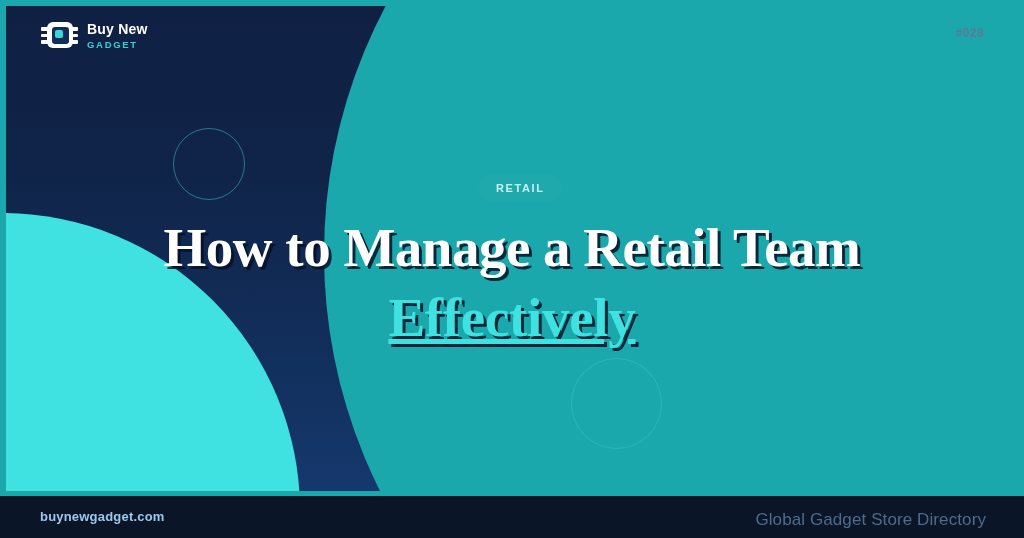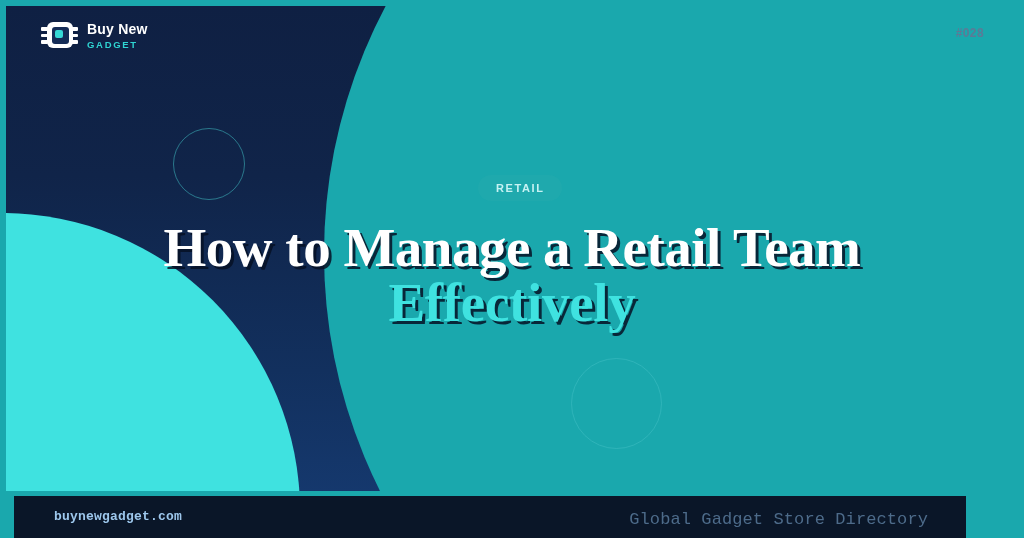--- a/index.html
+++ b/index.html
@@ -178,42 +178,43 @@
     line-height: 1.0;
     color: #ffffff;
     letter-spacing: -0.5px;
     text-shadow: 3px 3px 0 rgba(6, 16, 36, 0.85);
     font-family: Liberation Serif, serif;
   }
   .headline-line2 {
     display: block;
     font-size: 55px;
     line-height: 1.0;
+    margin-top: 15px;
     color: #3fe2e0;
     letter-spacing: -0.3px;
     text-shadow: 3px 3px 0 rgba(6, 16, 36, 0.85);
+    text-decoration: underline;
   }
 
   
   .footer-accent {
     position: absolute;
     left: 0;
     top: 491px;
     width: 1024px;
     height: 5px;
     background: #1aa8ad;
   }
   .footer {
     position: absolute;
-    left: 14px;
+    left: 0;
     top: 496px;
-    width: 952px;
+    width: 1024px;
     height: 42px;
     background: #0a1628;
-    font-family: Liberation Mono, monospace;
   }
   .footer-left {
     position: absolute;
     left: 40px;
     top: 13px;
     color: #9dc7ec;
     font-size: 13px;
     font-weight: bold;
     letter-spacing: 0.2px;
   }

